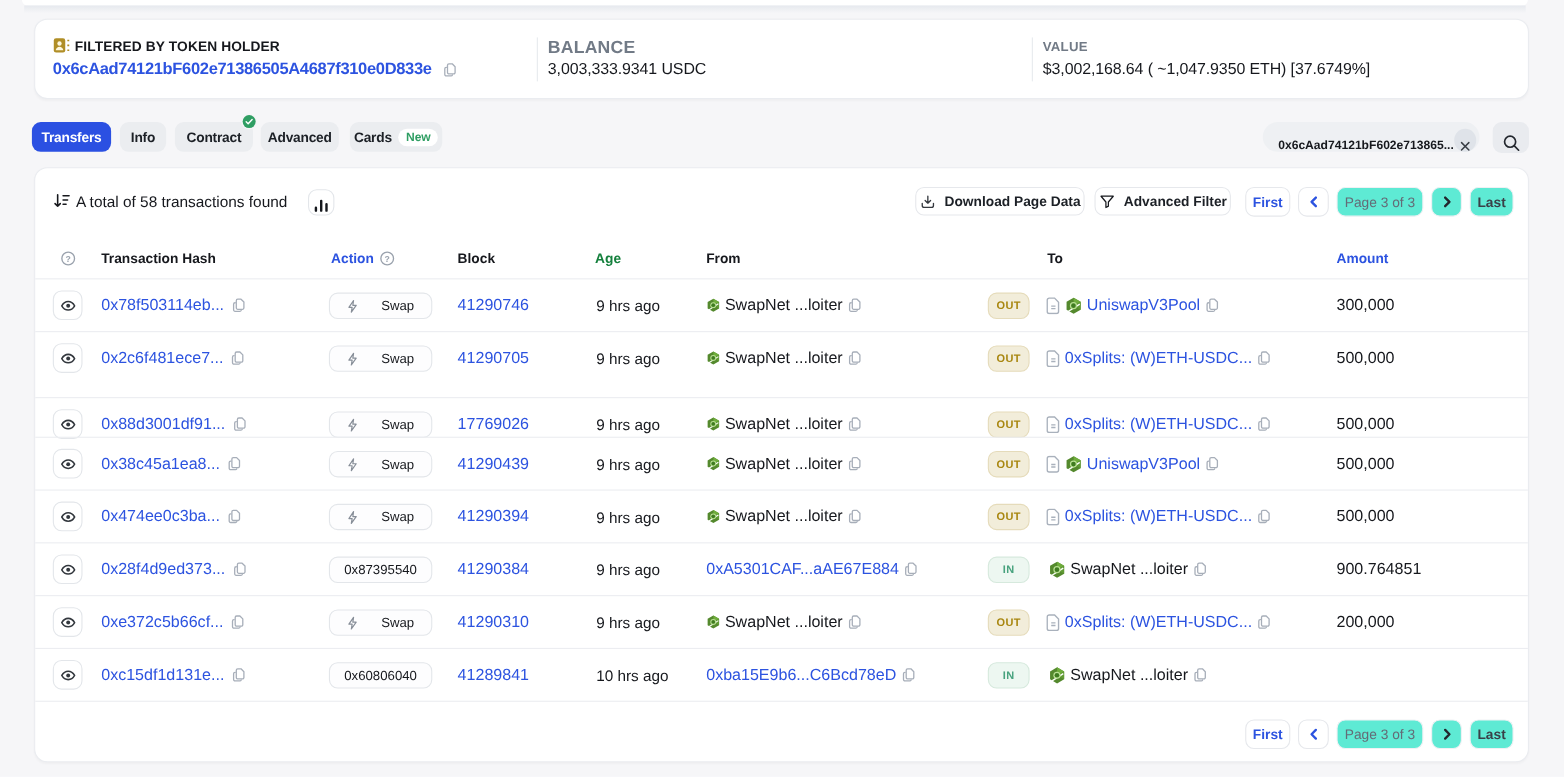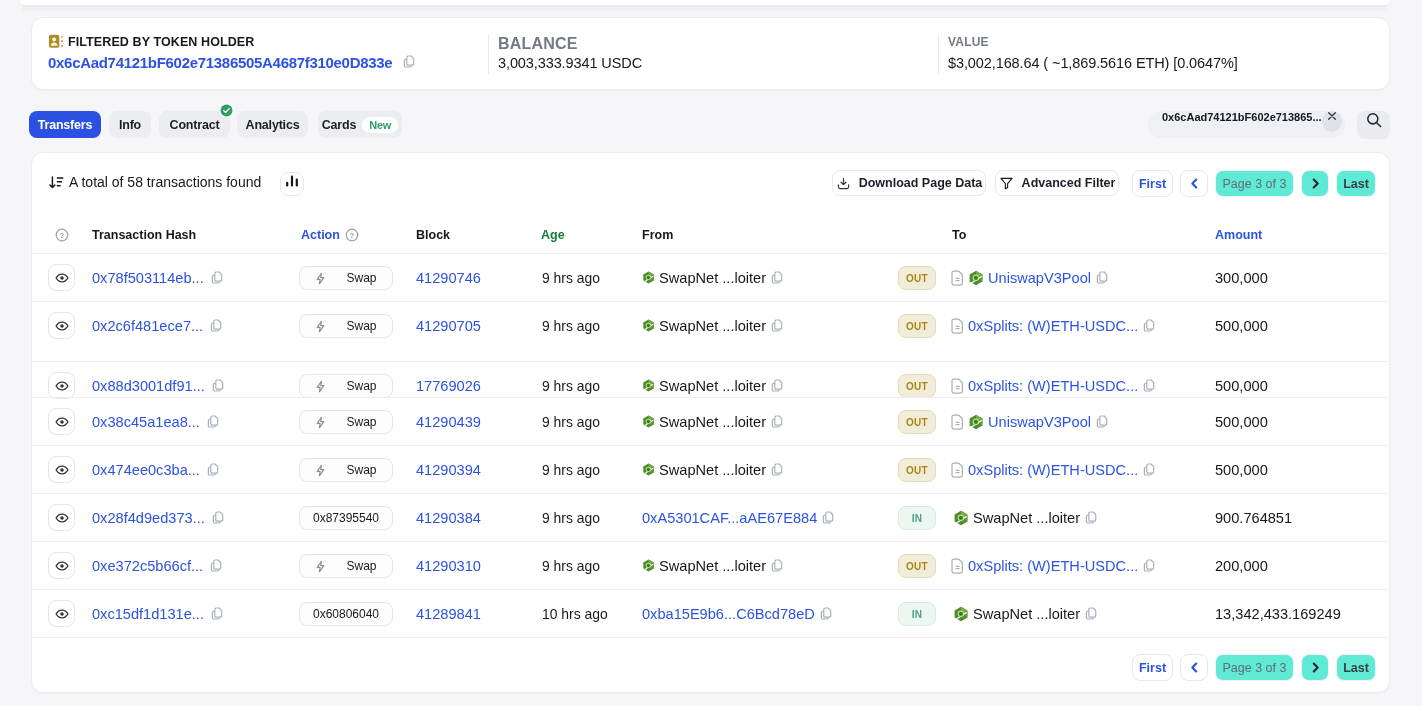--- a/index.html
+++ b/index.html
@@ -1,21 +1,21 @@
 <!DOCTYPE html>
 <html><head><meta charset="utf-8">
 <style>
 *{margin:0;padding:0;box-sizing:border-box;font-family:"Liberation Sans",sans-serif}
 html,body{width:1422px;height:706px;background:#f6f6f8;position:relative;overflow:hidden}
 .abs{position:absolute}
 .card{position:absolute;background:#fff;border:1px solid #eaecf0;border-radius:12px;box-shadow:0 1px 2px rgba(16,24,40,.03)}
 .lb{color:#2c53e0;text-decoration:none}
 .dk{color:#16181d}
 .gy{color:#717a86}
-.flex{display:flex;align-items:flex-start}
+.flex{display:flex;align-items:flex-end}
 .cell{position:absolute;top:0;bottom:0;display:flex;align-items:center;gap:6px;font-size:14.6px;color:#16181d;white-space:nowrap}
 .row{position:absolute;left:0;right:0;height:48px;border-top:1px solid #ecedf1}
 .pill{position:absolute;left:267px;top:12px;width:94px;height:24px;border:1px solid #e3e6ea;border-radius:8px;background:#fdfdfe;display:flex;align-items:center;justify-content:center;gap:20px;font-size:12px;color:#16181d}
 .tago,.tagi{position:absolute;left:866px;top:12px;width:38px;height:24px;border-radius:8px;display:flex;align-items:center;justify-content:center;font-size:10px;font-weight:bold;letter-spacing:.3px}
 .tago{background:#f2edda;border:1px solid #e5dbba;color:#a8860f}
 .tagi{background:#edf7f1;border:1px solid #d6e9dd;color:#48a27e}
 .eyeb{position:absolute;left:16px;top:10px;width:27px;height:27px;border:1px solid #e3e6ea;border-radius:8px;display:flex;align-items:center;justify-content:center;background:#fff}
 .btn{position:absolute;display:flex;align-items:center;justify-content:center;gap:8px;background:#fff;border:1px solid #e6e8ec;border-radius:8px;font-size:12.5px;font-weight:bold;color:#1c2026;white-space:nowrap}
 .btn.g{background:#5eead4;border-color:#f0f1f4}
 .tab{position:absolute;top:111px;height:27px;border-radius:8px;background:#ebedf0;color:#1c2026;font-size:12.5px;font-weight:bold;letter-spacing:-.2px;display:flex;align-items:center;justify-content:center}
@@ -38,32 +38,32 @@
       <svg width="14" height="15" viewBox="0 0 16 17" fill="none" stroke="#a7aeb9" stroke-width="1.35" stroke-linejoin="round" stroke-linecap="round">
         <path d="M7 2.2h3.4l3 3v6a1.5 1.5 0 0 1-1.5 1.5H7a1.5 1.5 0 0 1-1.5-1.5V3.7A1.5 1.5 0 0 1 7 2.2z"></path>
         <path d="M4.4 5.9h-.2A1.5 1.5 0 0 0 2.7 7.4v5.9a1.5 1.5 0 0 0 1.5 1.5h5a1.5 1.5 0 0 0 1.4-1"></path>
       </svg>
     </div>
   <div class="abs" style="left:456px;top:16px;width:1px;height:40px;background:#e7eaee"></div>
   <div class="abs" style="left:906px;top:16px;width:1px;height:40px;background:#e7eaee"></div>
   <div class="abs gy" style="left:466px;top:17px;font-size:16px;font-weight:bold;letter-spacing:.2px">BALANCE</div>
   <div class="abs dk" style="left:466px;top:37px;font-size:14.5px;letter-spacing:-.1px">3,003,333.9341 USDC</div>
   <div class="abs gy" style="left:916px;top:17px;font-size:12px;font-weight:bold;letter-spacing:.2px">VALUE</div>
-  <div class="abs dk" style="left:916px;top:37px;font-size:14.5px;letter-spacing:-.1px">$3,002,168.64 ( ~1,869.5616 ETH) [0.0647%]</div>
+  <div class="abs dk" style="left:916px;top:37px;font-size:14.5px;letter-spacing:-.1px">$3,002,168.64 ( ~1,047.9350 ETH) [37.6749%]</div>
 </div>
 
 <div class="tab" style="left:29px;width:72px;background:#2b50e2;color:#fff">Transfers</div>
 <div class="tab" style="left:109px;width:42px">Info</div>
 <div class="tab" style="left:159px;width:71px">Contract</div>
 <div class="abs" style="left:219px;top:103px"><svg width="15" height="15" viewBox="0 0 15 15">
       <circle cx="7.5" cy="7.5" r="7.3" fill="#f4f5f6"></circle>
       <circle cx="7.5" cy="7.5" r="5.9" fill="#2f9e63"></circle>
       <path d="M4.8 7.7l1.8 1.8 3.6-3.9" stroke="#fff" stroke-width="1.3" fill="none" stroke-linecap="round" stroke-linejoin="round"></path>
     </svg></div>
-<div class="tab" style="left:237px;width:71px">Analytics</div>
+<div class="tab" style="left:237px;width:71px">Advanced</div>
 <div class="tab" style="left:318px;width:84px;gap:6px">Cards <span style="background:#fff;color:#2f9e63;font-size:11px;border-radius:999px;padding:2px 7px">New</span></div>
 
 <div class="abs flex" style="left:1148px;top:111px;width:197px;height:27px;border-radius:14px;background:#eef0f3;padding:0 3px 0 14px">
   <span class="dk" style="font-size:11px;font-weight:bold">0x6cAad74121bF602e713865...</span>
   <span class="flex" style="margin-left:auto;width:21px;height:21px;border-radius:50%;background:#dfe3e9;justify-content:center">
       <svg width="10" height="10" viewBox="0 0 12 12" fill="none" stroke="#383d44" stroke-width="1.6" stroke-linecap="round">
         <path d="M2 2l8 8M10 2l-8 8"></path>
       </svg>
     </span>
 </div>
@@ -560,23 +560,20 @@
           <path d="M4.6 19.8L20.4 9.6" stroke="#fdfefc" stroke-width="1.9"></path>
           <circle cx="11.8" cy="11.8" r="4.9" fill="#b9e093"></circle>
           <circle cx="11.8" cy="11.8" r="3.2" fill="#3f7c20"></circle>
         </svg>
         <span>SwapNet ...loiter</span>
         <svg width="14" height="15" viewBox="0 0 16 17" fill="none" stroke="#a7aeb9" stroke-width="1.35" stroke-linejoin="round" stroke-linecap="round">
           <path d="M7 2.2h3.4l3 3v6a1.5 1.5 0 0 1-1.5 1.5H7a1.5 1.5 0 0 1-1.5-1.5V3.7A1.5 1.5 0 0 1 7 2.2z"></path>
           <path d="M4.4 5.9h-.2A1.5 1.5 0 0 0 2.7 7.4v5.9a1.5 1.5 0 0 0 1.5 1.5h5a1.5 1.5 0 0 0 1.4-1"></path>
         </svg>
       </div>
-      <div class="cell" style="left:1183px">
-        <span>13,342,433.169249</span>
-      </div>
     </div>
 <div class="abs" style="left:0;right:0;top:484px;height:1px;background:#ecedf1"></div>
 
   <div class="btn" style="left:1100px;top:501px;width:41px;height:27px">
       <span class="lb" style="font-weight:bold">First</span>
     </div>
   <div class="btn" style="left:1148px;top:501px;width:28px;height:27px">
       <svg width="13" height="13" viewBox="0 0 12 12" fill="none" stroke="#2c53e0" stroke-width="2" stroke-linecap="round" stroke-linejoin="round">
         <path d="M7.6 2.4L4 6l3.6 3.6"></path>
       </svg>

